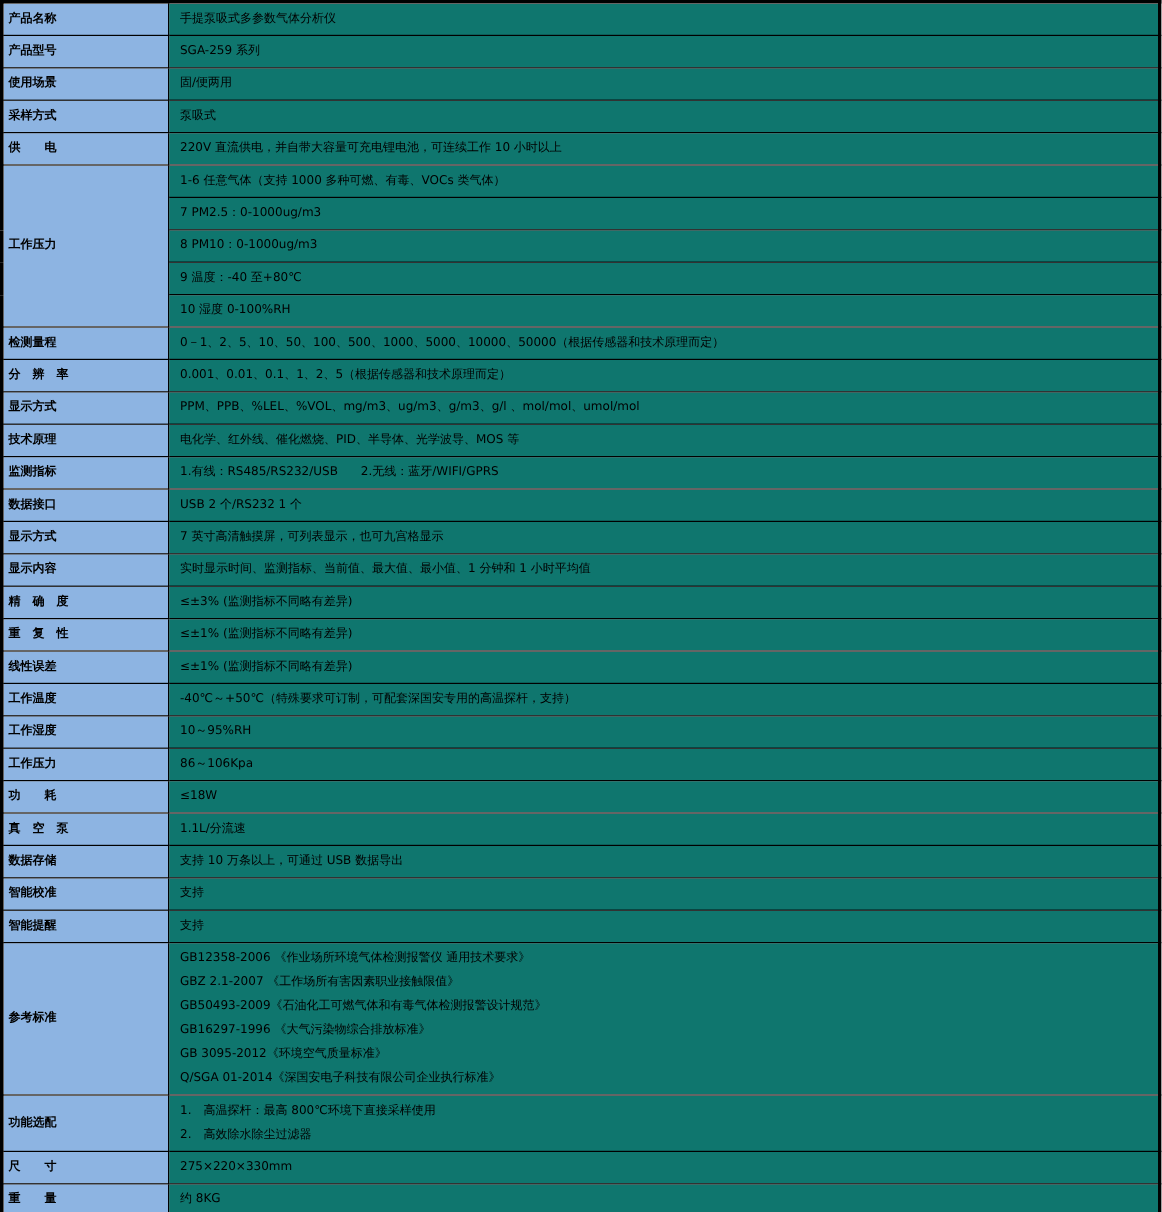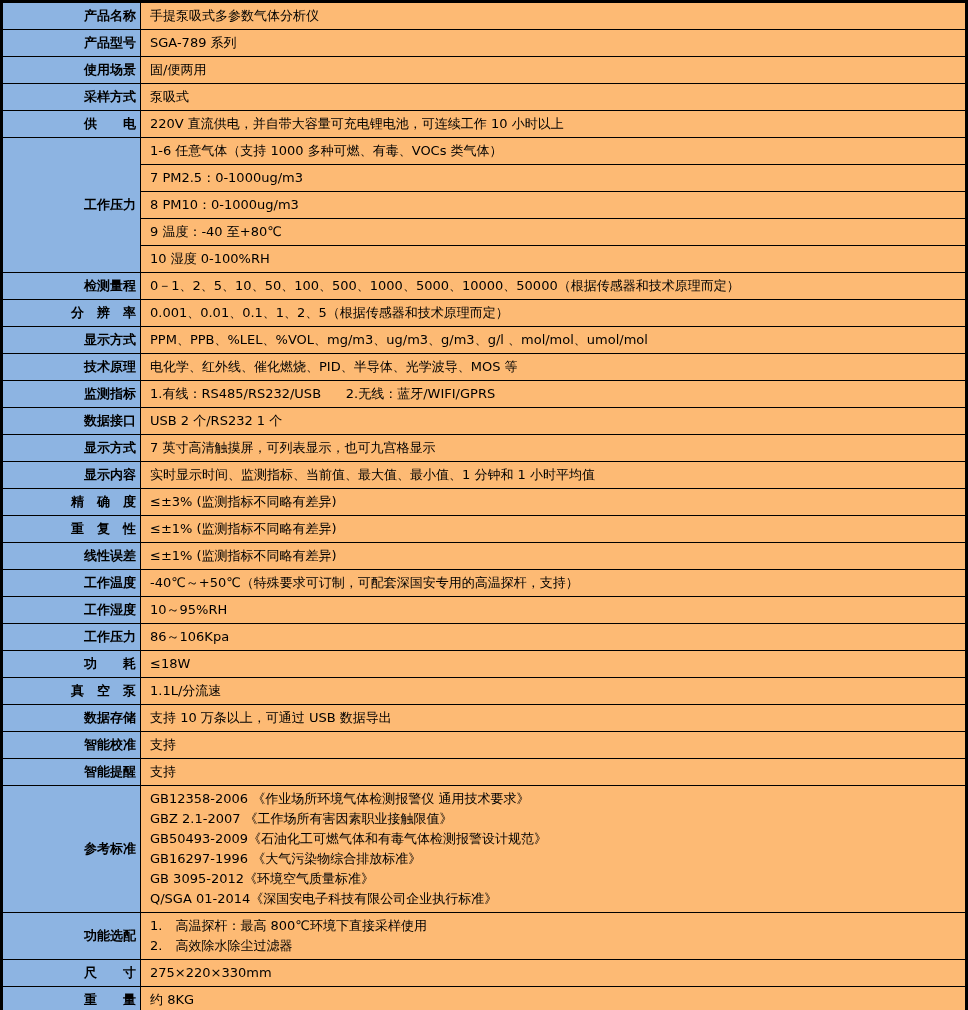--- a/index.html
+++ b/index.html
@@ -20,28 +20,28 @@
   }
   table.spec-table td {
     border: 1.5px solid #000000;
     color: #000000;
     vertical-align: middle;
     overflow: hidden;
   }
   td.label-cell {
     background: #8DB4E2;
     font-weight: bold;
-    font-size: 13px;
-    text-align: right;
+    font-size: 10px;
+    text-align: left;
     padding: 3px 4px;
     line-height: 20px;
   }
   td.value-cell {
-    background: #fdba74;
-    font-size: 13px;
+    background: #0f766e;
+    font-size: 10px;
     padding: 3px 9px;
   }
   td.value-cell .line {
     line-height: 20px;
     white-space: pre;
   }
 </style>
 </head>
 <body>
 
@@ -54,21 +54,21 @@
     <tbody>
         <tr>
           <td class="label-cell" rowspan="1">产品名称</td>
           <td class="value-cell">
             <div class="line">手提泵吸式多参数气体分析仪</div>
           </td>
         </tr>
         <tr>
           <td class="label-cell" rowspan="1">产品型号</td>
           <td class="value-cell">
-            <div class="line">SGA-789 系列</div>
+            <div class="line">SGA-259 系列</div>
           </td>
         </tr>
         <tr>
           <td class="label-cell" rowspan="1">使用场景</td>
           <td class="value-cell">
             <div class="line">固/便两用</div>
           </td>
         </tr>
         <tr>
           <td class="label-cell" rowspan="1">采样方式</td>

